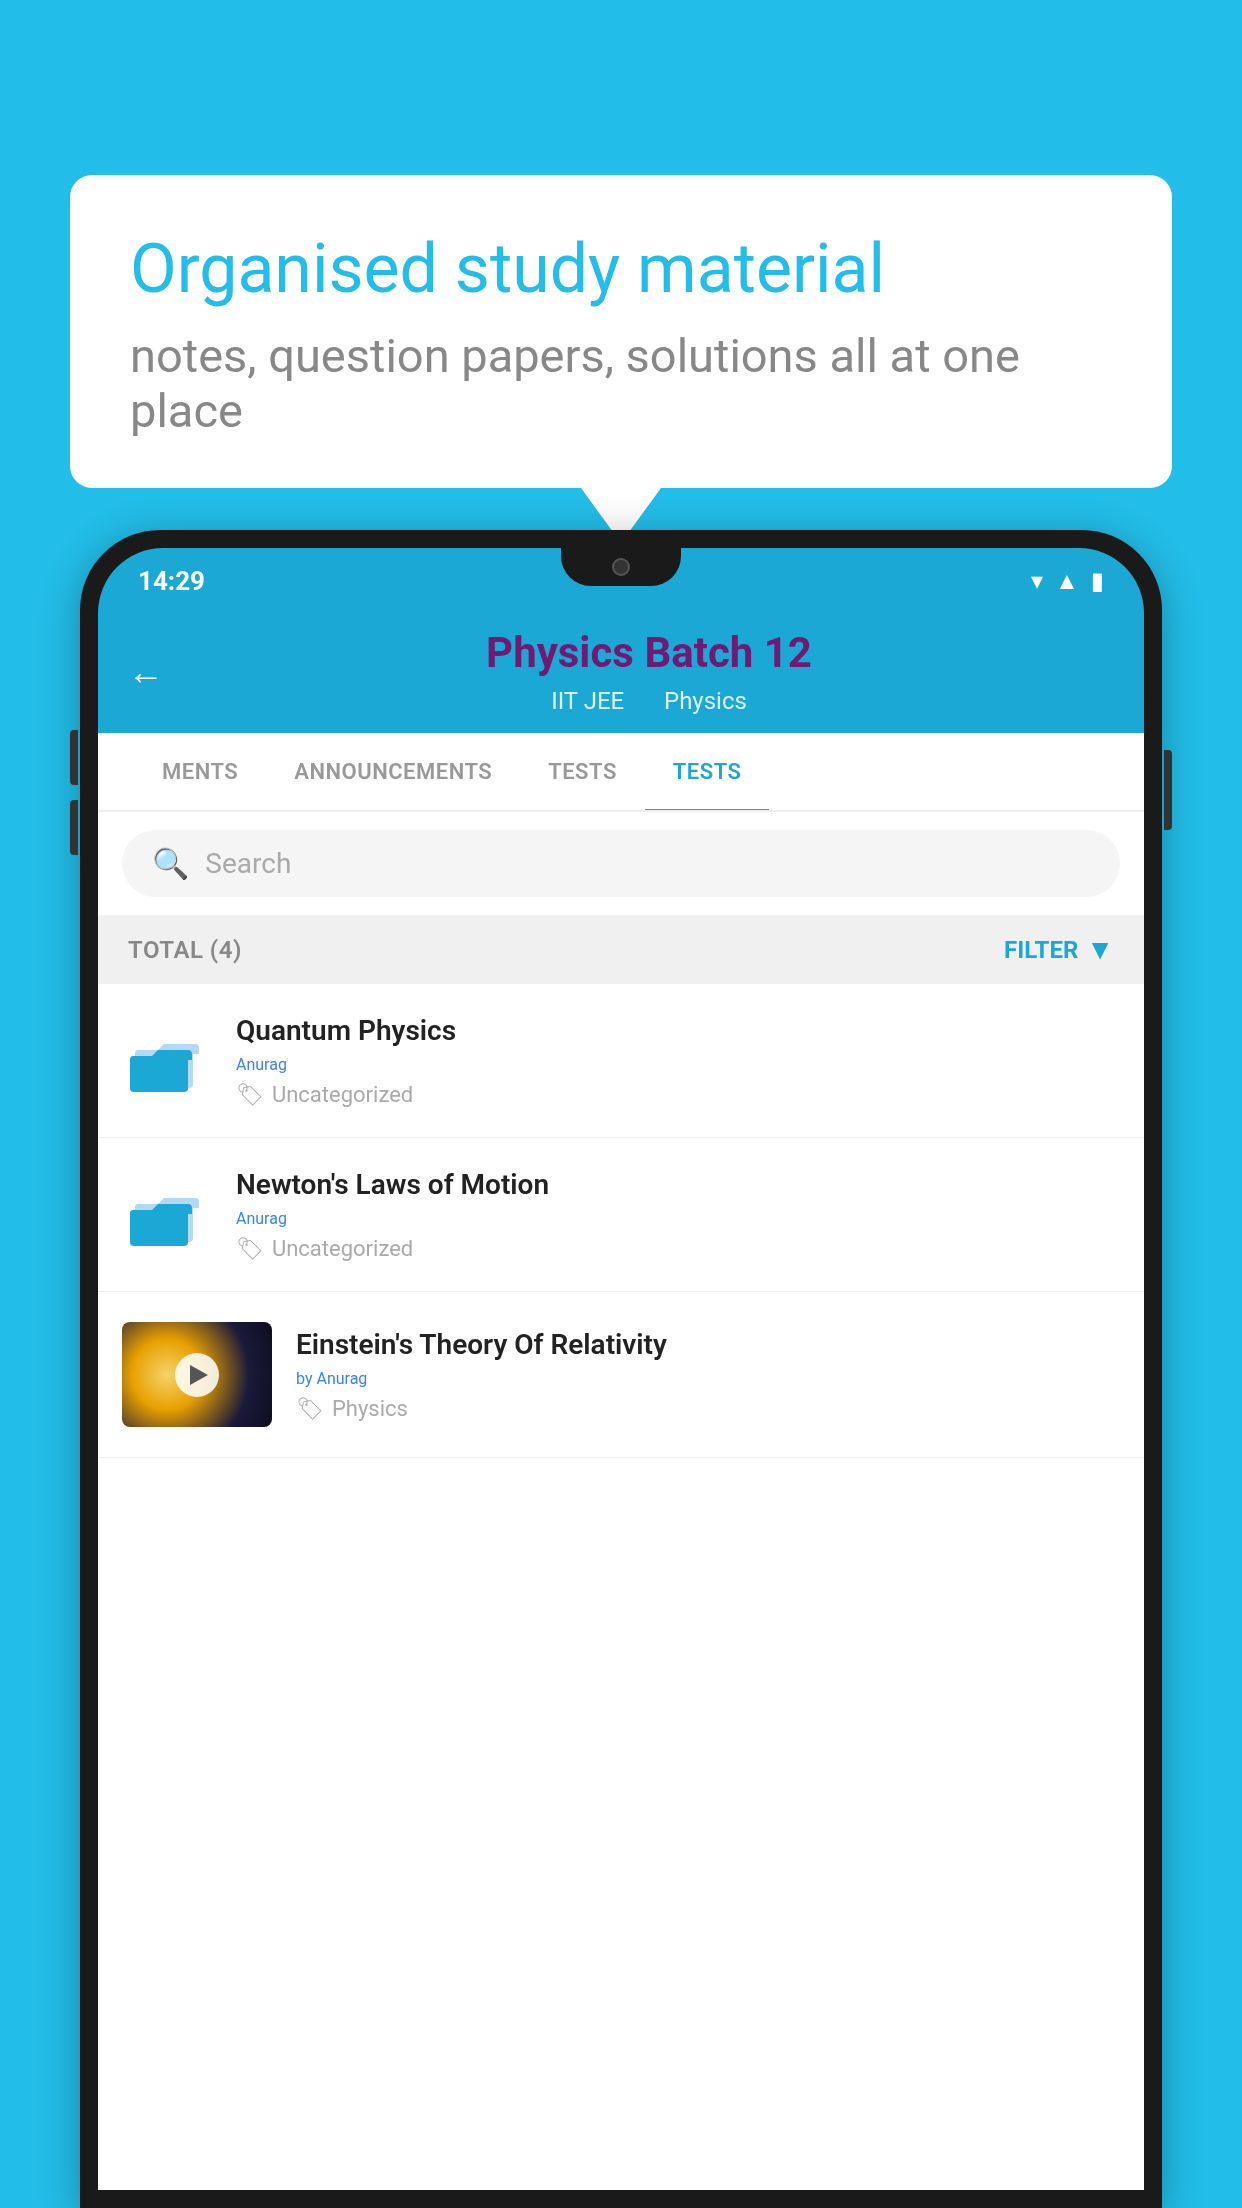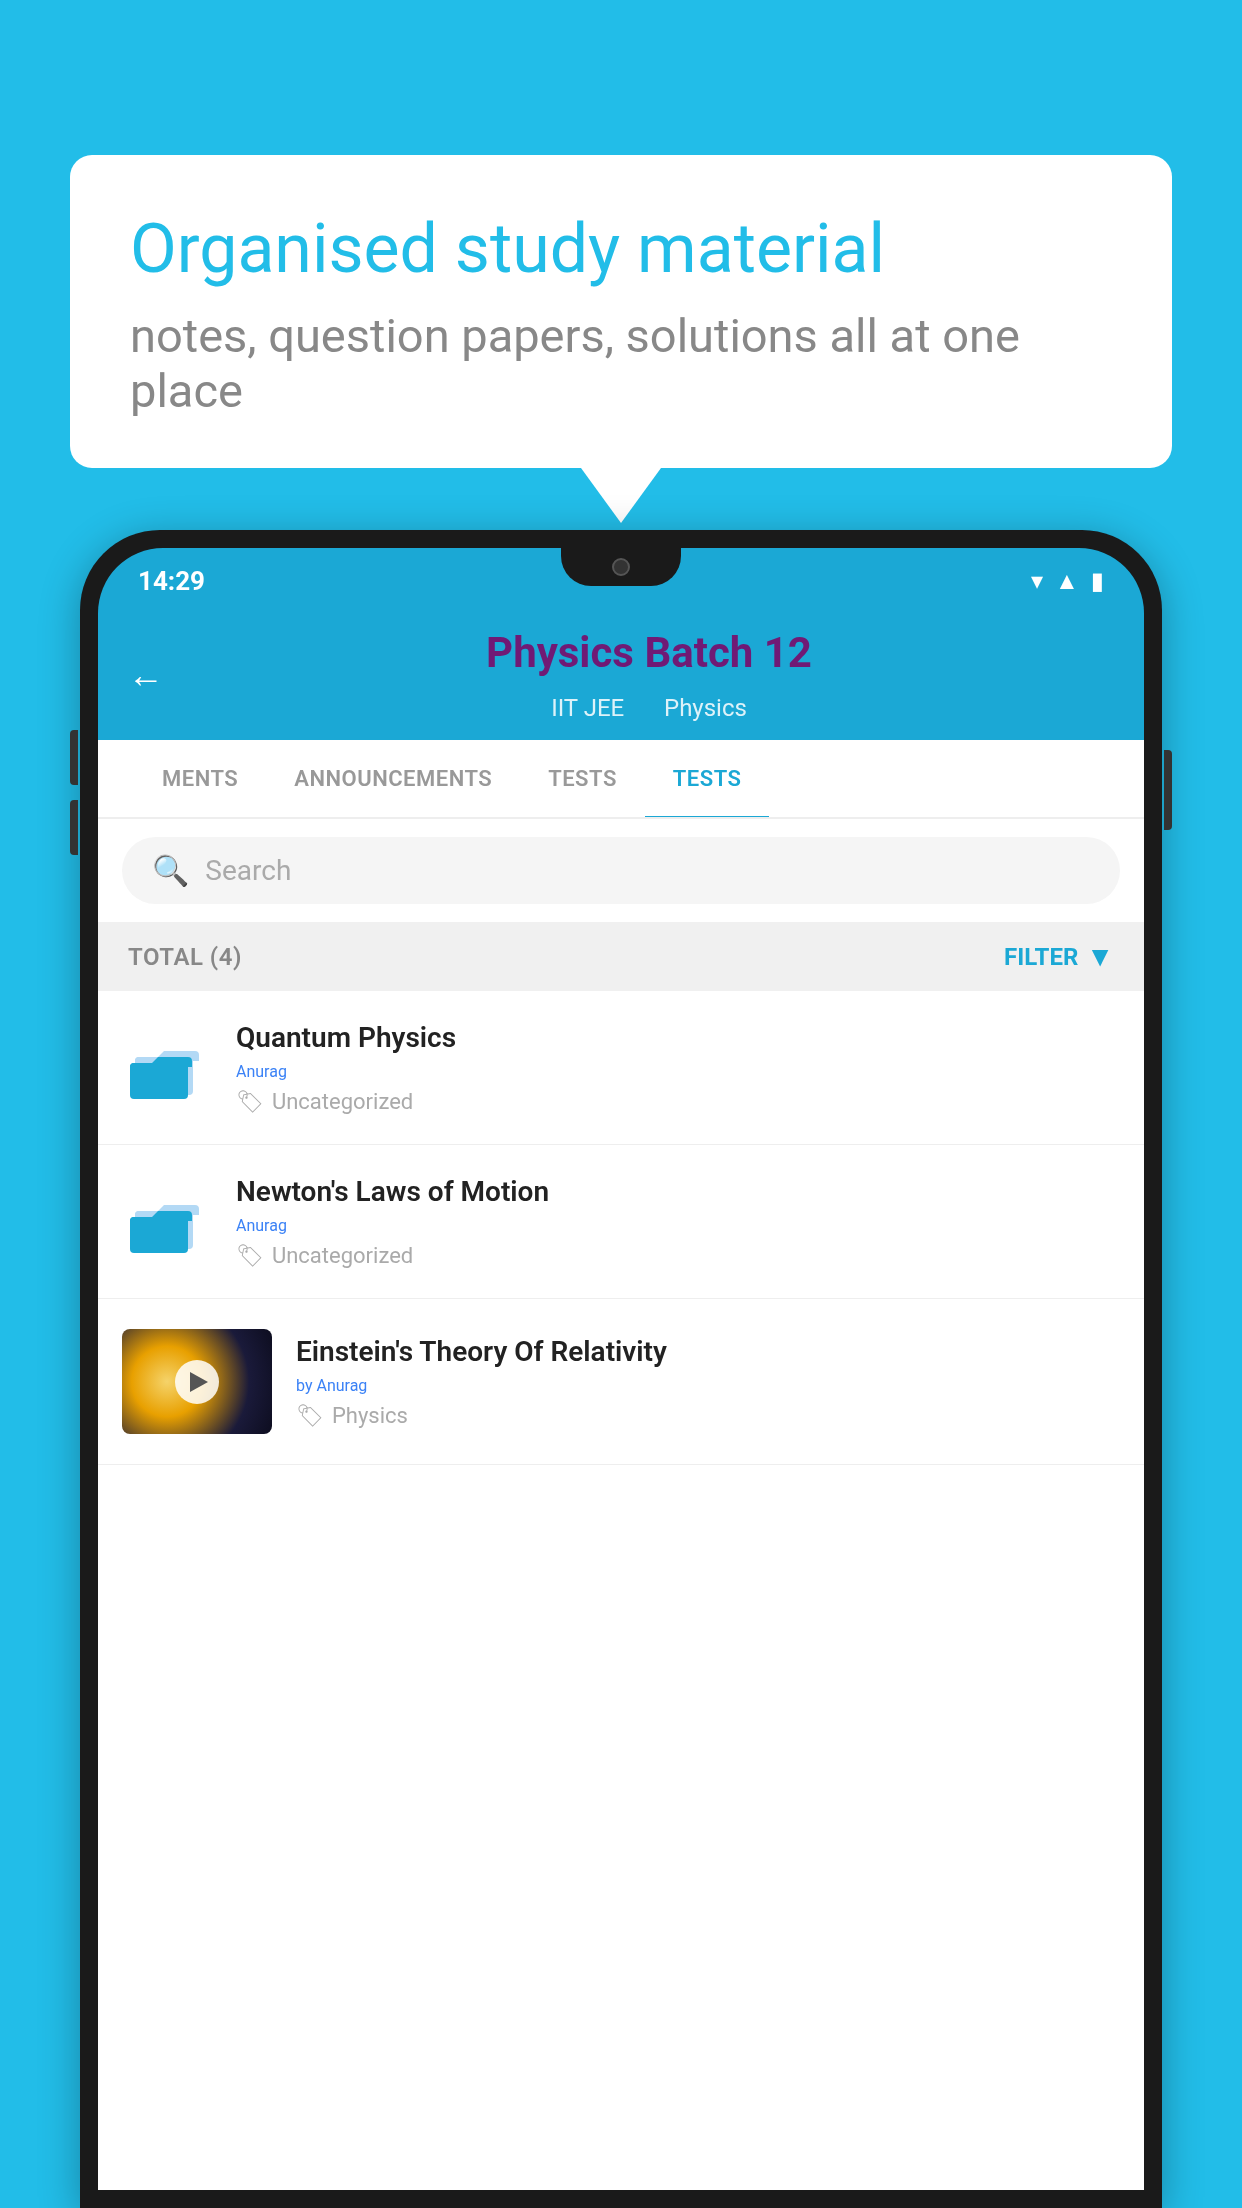--- a/index.html
+++ b/index.html
@@ -16,20 +16,21 @@
     .speech-bubble-wrapper {
       position: absolute;
       top: 155px;
       left: 70px;
       right: 70px;
     }
     .speech-bubble {
       background: white;
       border-radius: 22px;
       padding: 55px 60px 50px 60px;
+      margin-top: 20px;
     }
     .speech-bubble h1 {
       color: #22BDE8;
       font-size: 68px;
       font-weight: 400;
       line-height: 1.15;
       margin-bottom: 20px;
     }
     .speech-bubble p {
       color: #888;
@@ -128,21 +129,21 @@
       flex: 1;
     }
     .header-title {
       color: #701a75;
       font-size: 42px;
       font-weight: 700;
     }
     .header-subtitle {
       color: rgba(255,255,255,0.85);
       font-size: 24px;
-      margin-top: 17px;
+      margin-top: 10px;
     }
     .header-subtitle span {
       margin: 0 8px;
     }
 
     
     .tabs-bar {
       background: white;
       display: flex;
       border-bottom: 2px solid #eee;

